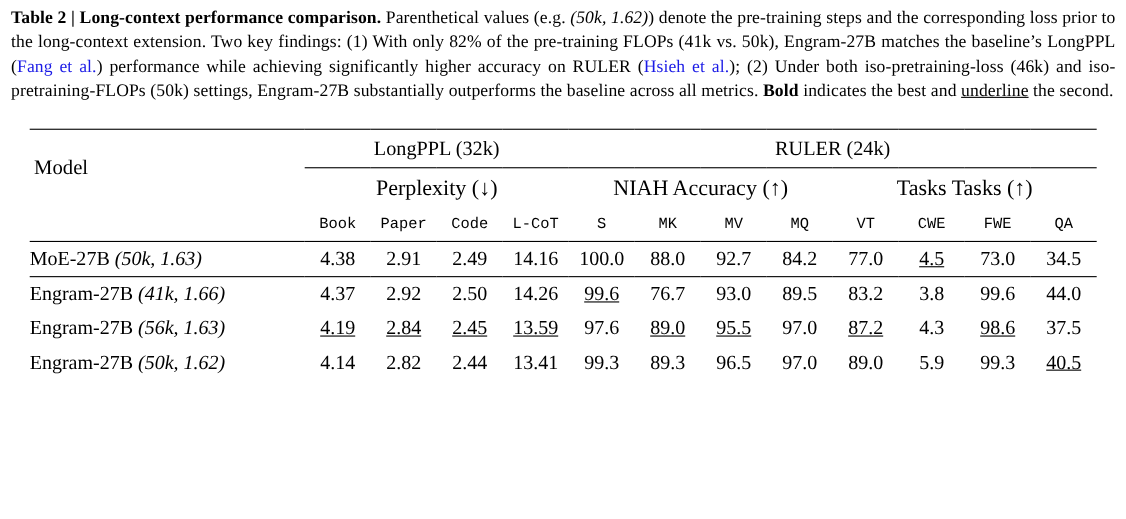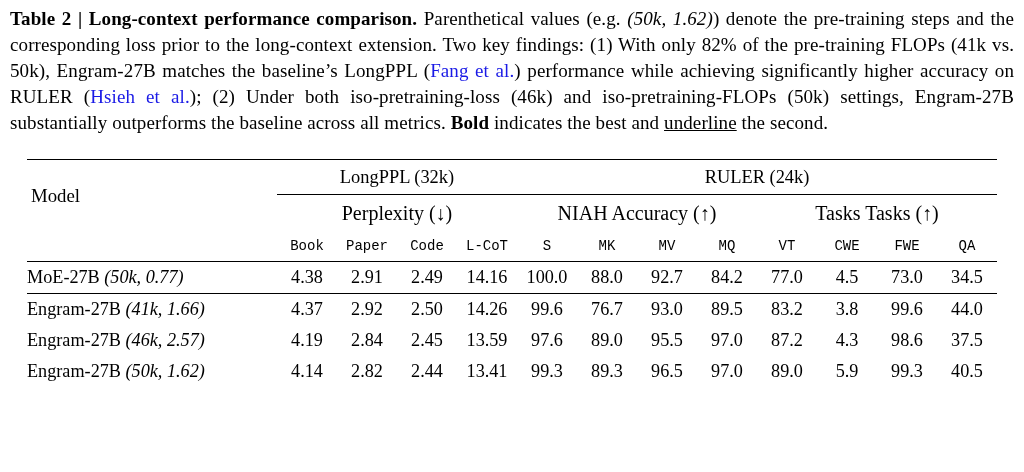--- a/index.html
+++ b/index.html
@@ -15,21 +15,21 @@
     overflow: hidden;
   }
   .page {
     position: relative;
     width: 1024px;
     height: 472px;
     box-sizing: border-box;
     padding: 6px 10px 0 10px;
   }
   .caption {
-    font-size: 19px;
+    font-size: 16px;
     line-height: 1.37;
     text-align: justify;
     text-justify: inter-word;
     margin: 0 0 6px 0;
     letter-spacing: 0.1px;
   }
   .caption .bold { font-weight: bold; }
   .caption .ital { font-style: italic; }
   .caption .cite { color: #1a1ae6; }
   .caption .uline { text-decoration: underline; }
@@ -74,21 +74,21 @@
     font-size: 18.8px;
     text-align: left !important;
     padding-left: 4px !important;
     vertical-align: middle;
   }
   .datacell {
     padding: 5px 0 5px 0 !important;
     white-space: nowrap;
   }
   .b { font-weight: bold; }
-  .u { }
+  .u { text-decoration: underline; }
   .it { font-style: italic; }
 
   .grouprule-inner {
     border-top: 1.1px solid #000;
   }
   .nogap { padding: 0 !important; height: 0 !important; line-height: 0 !important; }
 </style>
 </head>
 <body>
 
@@ -141,21 +141,21 @@
         <td class="colhdr">CWE</td>
         <td class="colhdr">FWE</td>
         <td class="colhdr">QA</td>
       </tr>
 
       <tr class="rule-mid">
           <td colspan="13"></td>
         </tr>
 
       <tr>
-        <td class="model-col datacell"><span>MoE-27B</span> <span class="it">(50k, 0.77)</span></td>
+        <td class="model-col datacell"><span>MoE-27B</span> <span class="it">(50k, 1.63)</span></td>
         <td class="datacell">4.38</td>
         <td class="datacell">2.91</td>
         <td class="datacell">2.49</td>
         <td class="datacell">14.16</td>
         <td class="datacell b">100.0</td>
         <td class="datacell">88.0</td>
         <td class="datacell">92.7</td>
         <td class="datacell">84.2</td>
         <td class="datacell">77.0</td>
         <td class="datacell u">4.5</td>
@@ -177,21 +177,21 @@
         <td class="datacell">76.7</td>
         <td class="datacell">93.0</td>
         <td class="datacell">89.5</td>
         <td class="datacell">83.2</td>
         <td class="datacell">3.8</td>
         <td class="datacell">99.6</td>
         <td class="datacell b">44.0</td>
       </tr>
 
       <tr>
-        <td class="model-col datacell"><span>Engram-27B</span> <span class="it">(46k, 2.57)</span></td>
+        <td class="model-col datacell"><span>Engram-27B</span> <span class="it">(56k, 1.63)</span></td>
         <td class="datacell u">4.19</td>
         <td class="datacell u">2.84</td>
         <td class="datacell u">2.45</td>
         <td class="datacell u">13.59</td>
         <td class="datacell">97.6</td>
         <td class="datacell u">89.0</td>
         <td class="datacell u">95.5</td>
         <td class="datacell b">97.0</td>
         <td class="datacell u">87.2</td>
         <td class="datacell">4.3</td>

